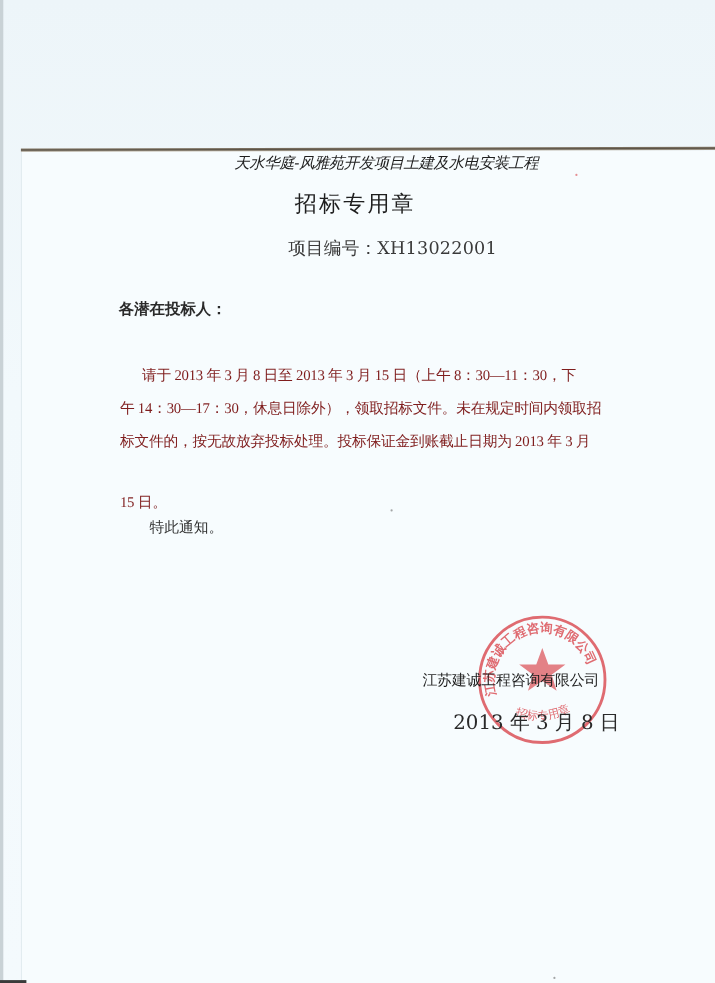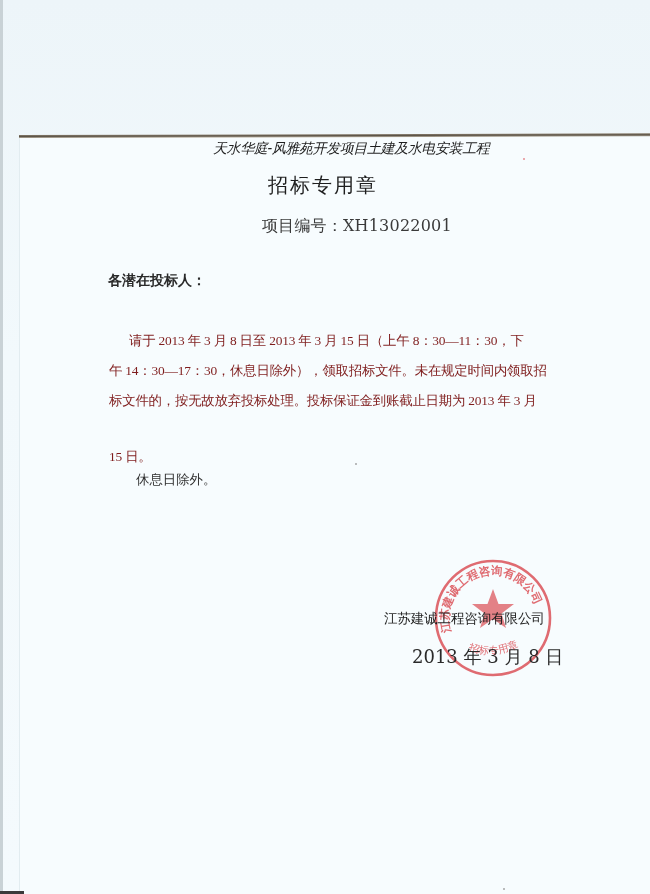--- a/index.html
+++ b/index.html
@@ -149,21 +149,21 @@
   <span>项目编号：</span><span>XH13022001</span>
 </div>
 
 <div class="text salutation">各潜在投标人：</div>
 
 <div class="text body-line line1">请于 2013 年 3 月 8 日至 2013 年 3 月 15 日（上午 8：30—11：30，下</div>
 <div class="text body-line line2">午 14：30—17：30，休息日除外），领取招标文件。未在规定时间内领取招</div>
 <div class="text body-line line3">标文件的，按无故放弃投标处理。投标保证金到账截止日期为 2013 年 3 月</div>
 <div class="text body-line line4">15 日。</div>
 
-<div class="text closing">休息日除外。</div>
+<div class="text closing">特此通知。</div>
 
 <svg class="stamp" viewBox="0 0 122 122" xmlns="http://www.w3.org/2000/svg">
   <defs>
     <path id="ringPath" d="M 20 78 A 44 44 0 1 1 104 70"></path>
     <path id="bottomPath" d="M 34 92 Q 61 104 90 88"></path>
   </defs>
   <circle cx="61" cy="61" r="57" fill="none" stroke="#d9434a" stroke-width="2.6"></circle>
   <text font-size="11.5" fill="#d9434a" font-family="DejaVu Serif, serif" font-weight="bold">
     <textPath href="#ringPath" startOffset="2%">江苏建诚工程咨询有限公司</textPath>
   </text>

